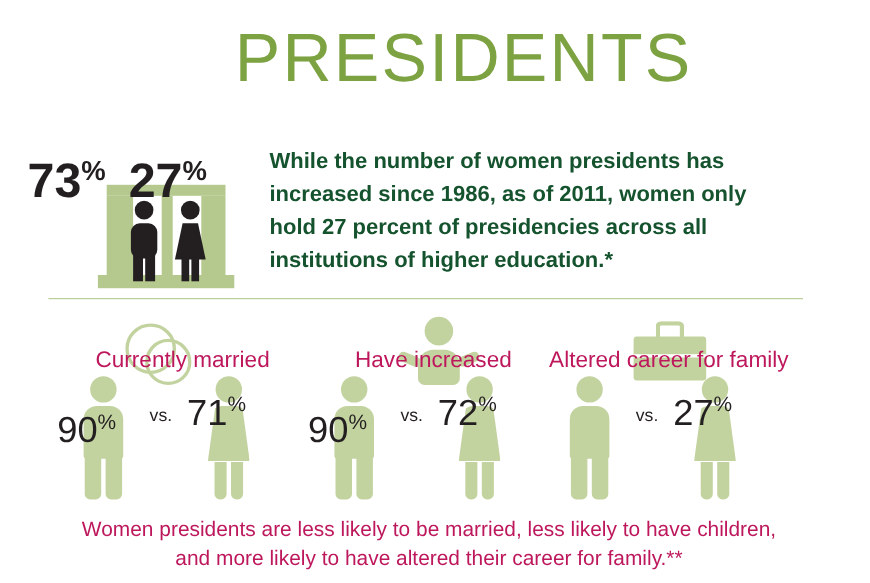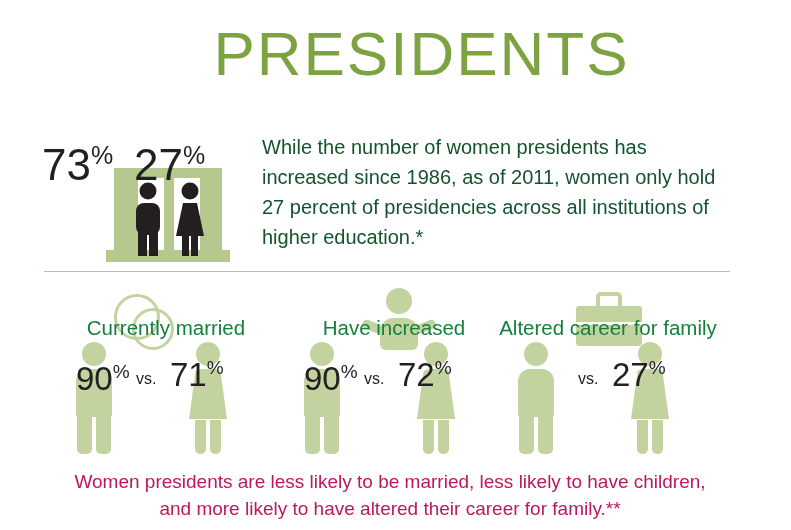--- a/index.html
+++ b/index.html
@@ -28,23 +28,24 @@
     letter-spacing: 2px;
     font-weight: 400;
     color: #7da242;
     padding-left: 26px;
   }
 
   
   #top-section {
     position: absolute;
     top: 118px;
-    left: 44px;
+    left: 27px;
     width: 700px;
     height: 150px;
+    font-weight: bold;
   }
   #top-icon-wrap {
     position: absolute;
     left: 58px;
     top: 20px;
     width: 132px;
     height: 125px;
   }
   
   .block-bg {
@@ -99,21 +100,21 @@
   #grp-1 { left: 276px; }
   #grp-2 { left: 490px; }
 
   .stat-title {
     position: absolute;
     top: 32px;
     left: 0;
     width: 236px;
     text-align: center;
     font-size: 20.5px;
-    color: #15803d;
+    color: #be185d;
     z-index: 4;
   }
 
   .stat-deco {
     position: absolute;
     top: 0;
     left: 0;
     width: 236px;
     height: 70px;
     z-index: 1;
@@ -183,21 +184,21 @@
   .fig-f-right { left: 136px; }
 
   .pct-mid {
     position: absolute;
     font-size: 33px;
     color: #231f20;
     z-index: 5;
     font-family: "Liberation Sans", sans-serif;
   }
   .pct-mid .sym { font-size: 19px; vertical-align: super; }
-  .pct-left  { left: 4px;  top: 18px; margin-left: 24px; }
+  .pct-left  { left: 4px;  top: 30px; }
   .pct-right { left: 122px; top: 14px; }
 
   .vs {
     position: absolute;
     left: 88px;
     top: 28px;
     font-size: 16px;
     color: #231f20;
     z-index: 5;
   }

